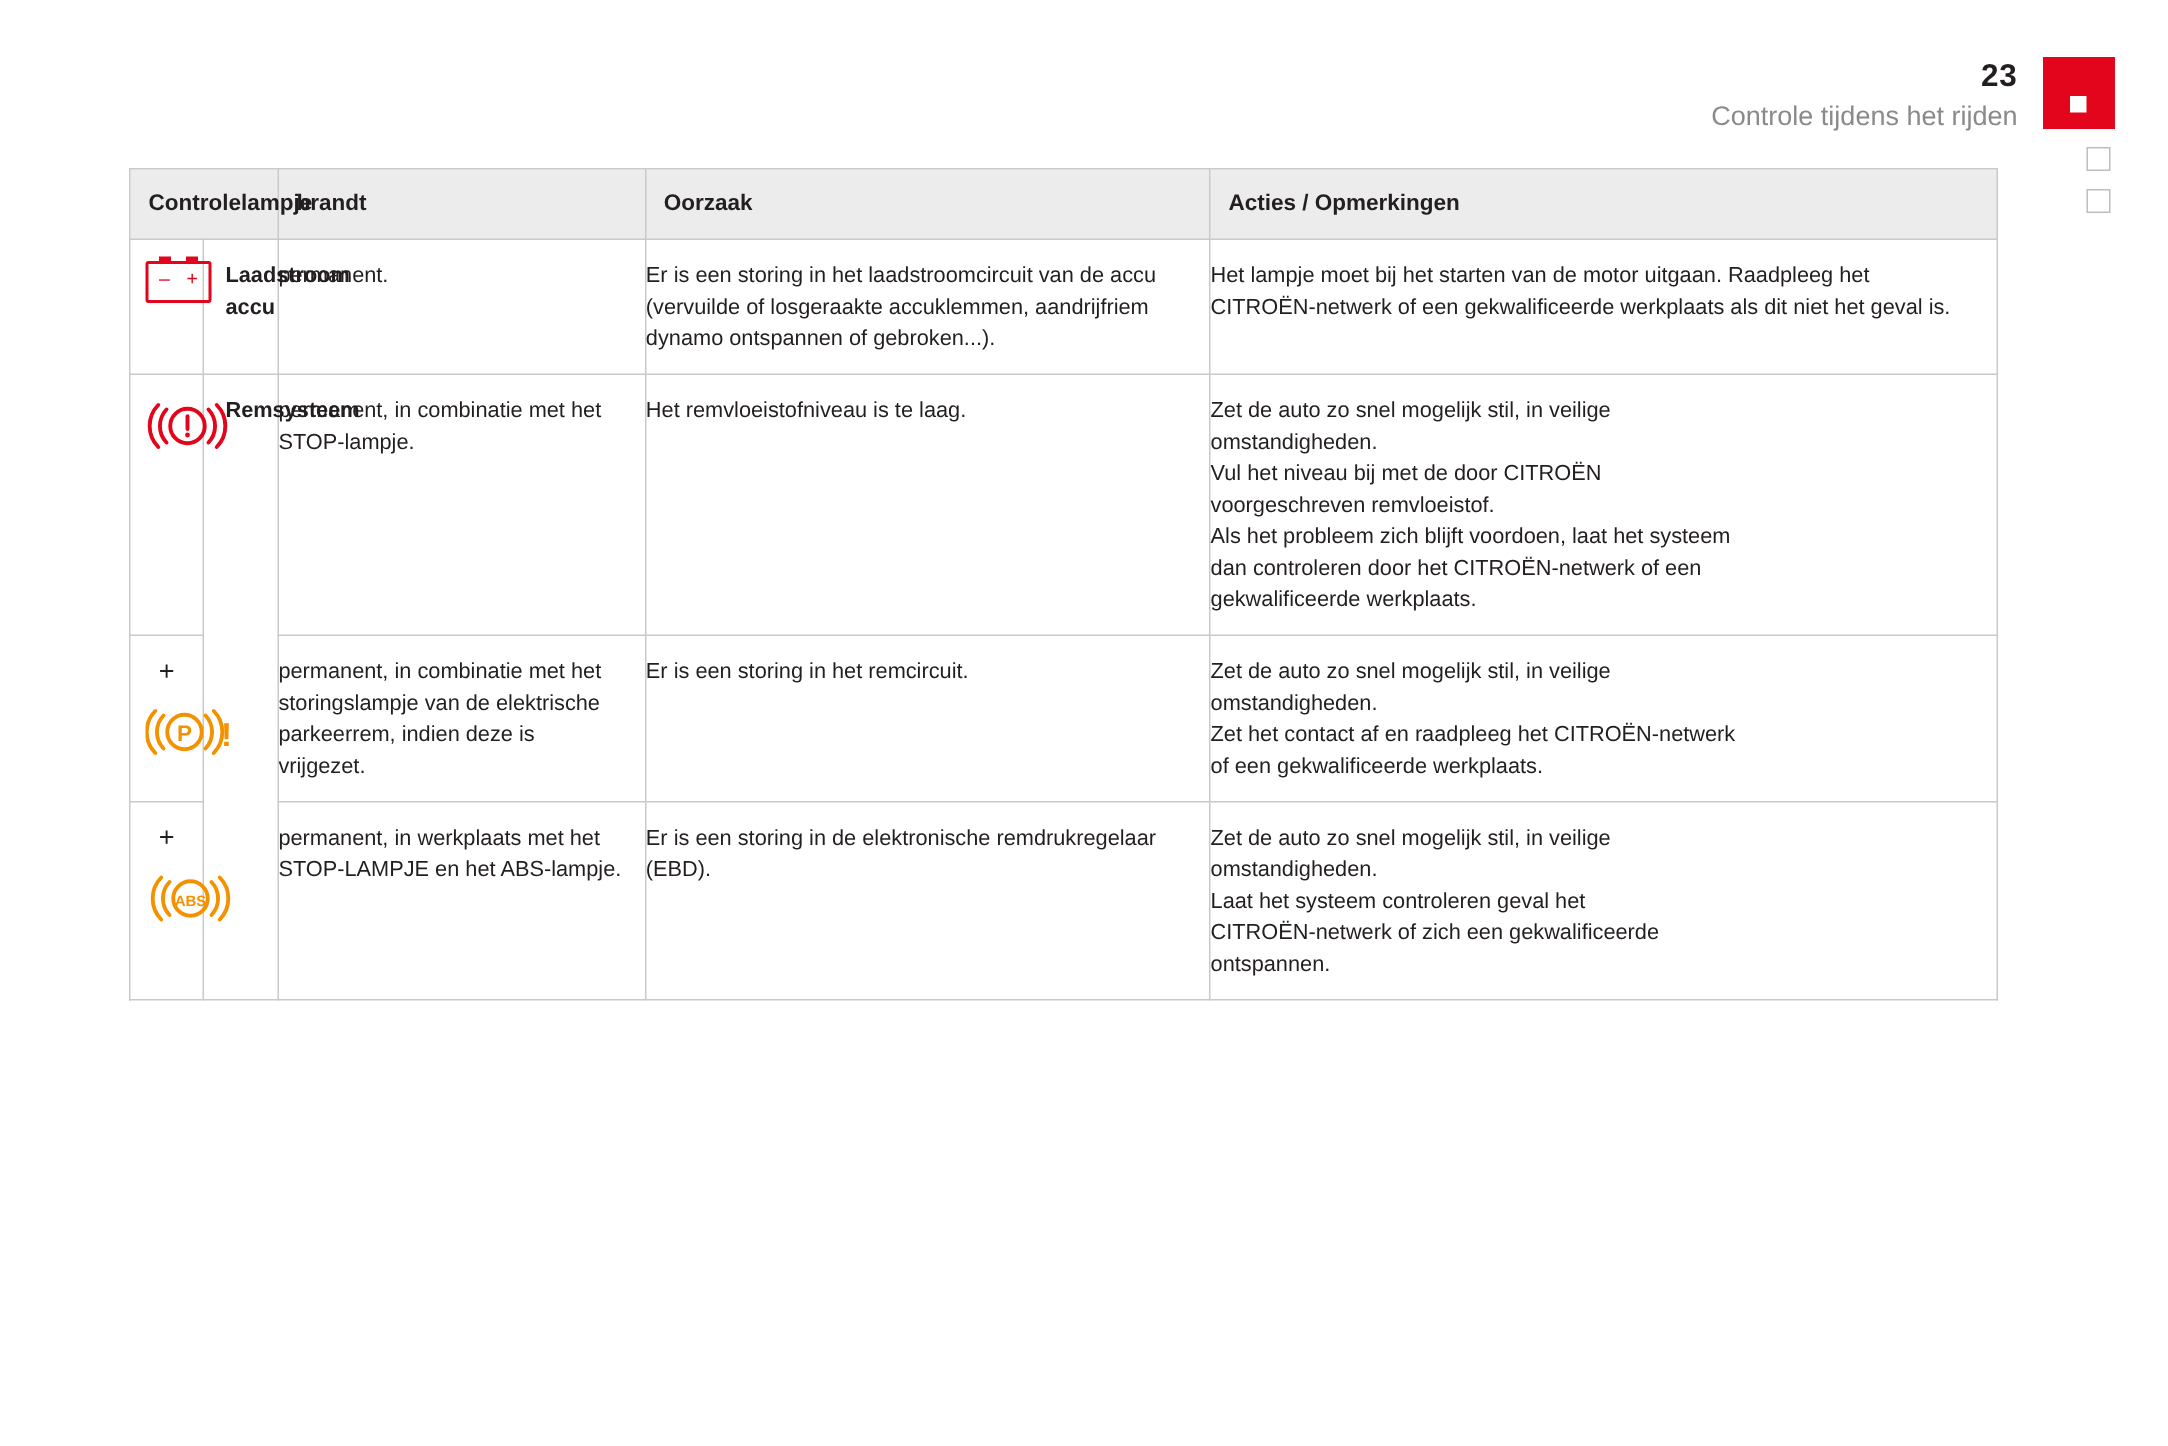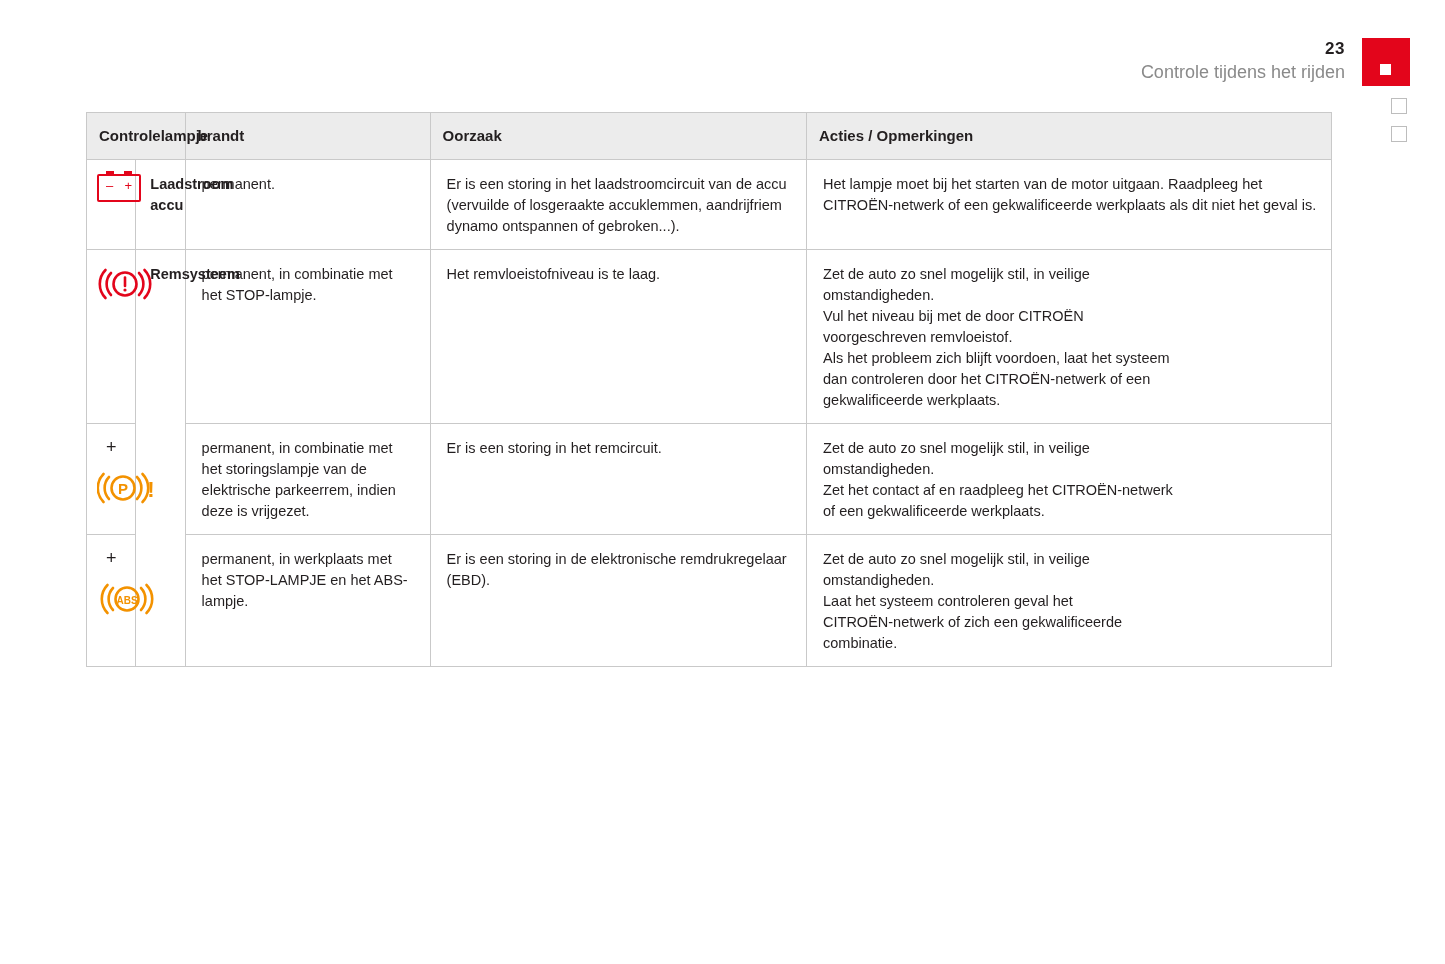--- a/index.html
+++ b/index.html
@@ -18,21 +18,21 @@
 
   
   .page-header {
     position: absolute;
     top: 38px;
     right: 100px;
     text-align: right;
     line-height: 1.25;
   }
   .page-number {
-    font-size: 17px;
+    font-size: 21px;
     font-weight: bold;
     color: #231f20;
     letter-spacing: 0.5px;
   }
   .header-subtitle {
     font-size: 18px;
     color: #8a8a8a;
     margin-top: 2px;
     text-align: right;
   }
@@ -100,21 +100,21 @@
     vertical-align: top;
     padding-top: 14px;
   }
   td.name-cell {
     font-weight: bold;
     padding-top: 14px;
     padding-left: 14px;
   }
   td.text-cell {
     padding-top: 14px;
-    padding-left: 16px;
+    padding-left: 0;
     padding-right: 14px;
   }
   .line { display: block; }
 
   
   .icon-wrap {
     display: inline-block;
     line-height: 0;
   }
   .plus-mark {
@@ -268,18 +268,18 @@
           </svg>
         </span>
       </td>
       <td class="text-cell col-burn">permanent, in werkplaats met het STOP-LAMPJE en het ABS-lampje.</td>
       <td class="text-cell col-cause">Er is een storing in de elektronische remdrukregelaar (EBD).</td>
       <td class="text-cell col-action">
         <span class="line">Zet de auto zo snel mogelijk stil, in veilige</span>
         <span class="line">omstandigheden.</span>
         <span class="line">Laat het systeem controleren geval het</span>
         <span class="line">CITROËN-netwerk of zich een gekwalificeerde</span>
-        <span class="line">combinatie.</span>
+        <span class="line">ontspannen.</span>
       </td>
     </tr>
 
   </tbody>
 </table>
 
 </body></html>

